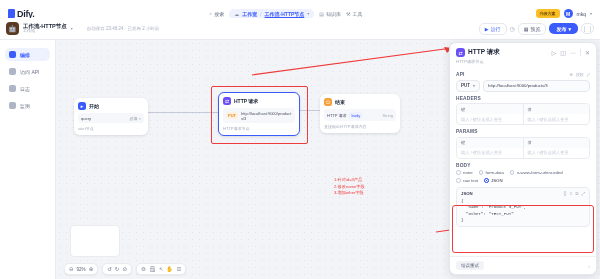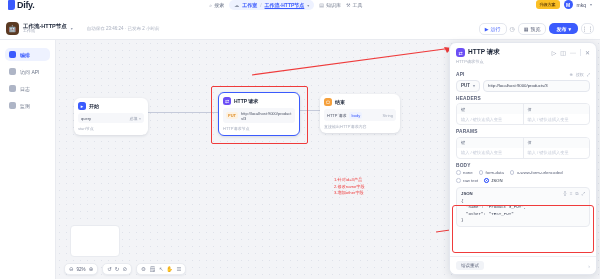--- a/index.html
+++ b/index.html
@@ -8,21 +8,21 @@
     font-family: "Liberation Sans", sans-serif;
     background: #f2f4f7;
     overflow: hidden;
   }
   #app { position: relative; width: 600px; height: 279px; background: #f5f6f8; }
 
   
   .topbar {
     position: absolute; top: 0; left: 0; width: 600px; height: 28px;
     background: #ffffff; border-bottom: 1px solid #e9ebf0;
-    display: flex; align-items: flex-start; padding: 0 4px;
+    display: flex; align-items: center; padding: 0 4px;
   }
   .logo { display: flex; align-items: center; gap: 2px; padding-left: 4px; }
   .logo-mark { width: 7px; height: 10px; background: #3b5bfd; border-radius: 1px 1px 3px 1px; }
   .logo-text { font-size: 9px; font-weight: bold; color: #1b2437; letter-spacing: -.3px; }
 
   .topbar-center { display: flex; align-items: center; gap: 5px; margin-left: 175px; }
   .tb-item { display: flex; align-items: center; gap: 2px; font-size: 5px; color: #6b7488; }
   .tb-icon { font-size: 5px; color: #8d94a6; }
   .crumb-pill {
     display: flex; align-items: center; gap: 3px;

